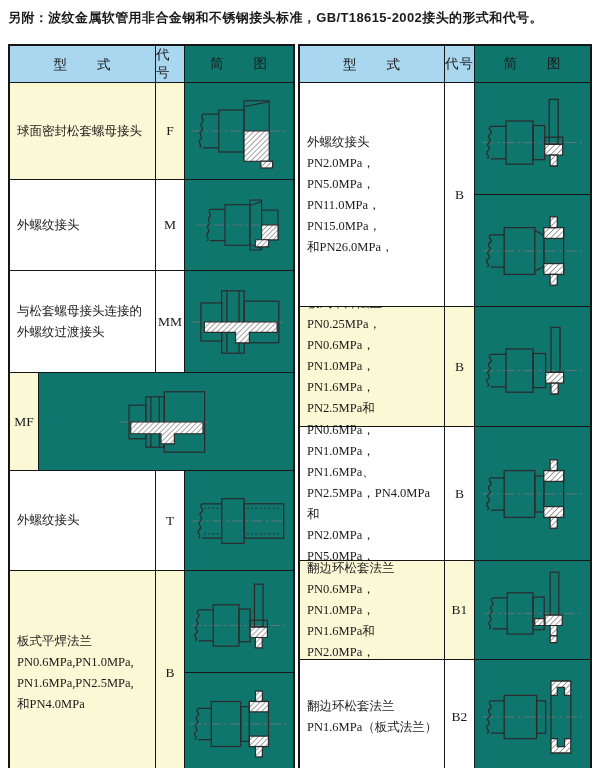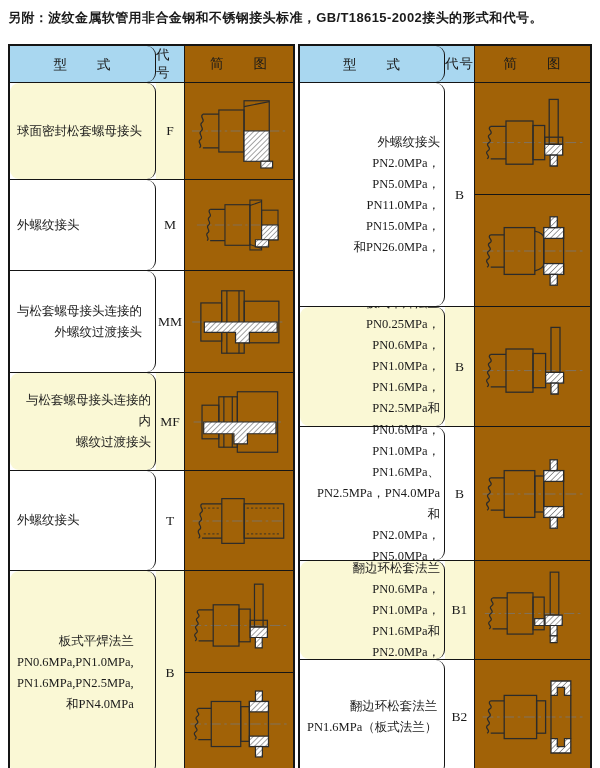--- a/index.html
+++ b/index.html
@@ -16,24 +16,24 @@
   .half{border:2px solid #151515;background:#fff;box-sizing:border-box;}
   .half.left{width:287px;margin-right:3px;}
   .half.right{width:294px;}
   .row{display:flex;border-bottom:1px solid #151515;box-sizing:border-box;align-items:stretch;}
   .row.last{border-bottom:none;}
   .cell{
     border-right:1px solid #151515;box-sizing:border-box;
     display:flex;align-items:center;justify-content:center;overflow:hidden;
   }
   .cell.lastc{border-right:none;}
-  .c-type{width:146px;justify-content:flex-start;text-align:right;
-    padding:4px 4px 4px 7px;font-size:12.5px;line-height:21px;white-space:pre-line;border-radius:9px;}
+  .c-type{width:146px;justify-content:flex-start;text-align:left;
+    padding:4px 4px 4px 7px;font-size:12.5px;line-height:21px;white-space:pre-line;}
   .c-code{width:29px;font-size:13.5px;}
-  .c-diag{flex:1;flex-direction:column;padding:0;background:#a16207;}
+  .c-diag{flex:1;flex-direction:column;padding:0;background:#0f766e;}
   .half.right .c-type{width:145px;}
   .half.right .c-code{width:30px;}
   .hdr{background:#a9d7f0;height:37px;}
   .hdr .cell{font-size:13.5px;padding:0;justify-content:center;letter-spacing:1px;}
   .hl{background:#faf8d5;}
   .sub{width:100%;flex:1;display:flex;align-items:center;justify-content:center;box-sizing:border-box;}
   .sub.first{border-bottom:1px solid #151515;}
   svg.dg{display:block;}
 </style>
 </head>
@@ -111,22 +111,20 @@
             <rect x="40" y="14" width="26" height="72"></rect>
             <path d="M46,14 V86 M60,14 V86"></path>
             <rect x="66" y="26" width="40" height="48"></rect>
             <path d="M20,50 H104 V62 H72 V74 H56 V62 H20 Z" fill="url(#hatch)"></path>
           </g>
         </svg>
       </div>
     </div>
 
     <div class="row" style="height:98px">
-      <div class="cell c-type hl">与松套螺母接头连接的内
-螺纹过渡接头</div>
       <div class="cell c-code hl">MF</div>
       <div class="cell c-diag lastc">
         <svg class="dg" width="104" height="84" viewBox="0 0 120 100">
           <line x1="6" y1="50" x2="114" y2="50" stroke="#777" stroke-width="0.9" stroke-dasharray="12 4 3 4"></line>
           <g stroke="#2b2b2b" fill="none" stroke-width="1.4">
             <rect x="16" y="30" width="20" height="40"></rect>
             <rect x="36" y="20" width="22" height="60"></rect>
             <path d="M42,20 V80 M52,20 V80"></path>
             <rect x="58" y="14" width="48" height="72"></rect>
             <path d="M18,50 H104 V64 H70 V76 H54 V64 H18 Z" fill="url(#hatch)"></path>

